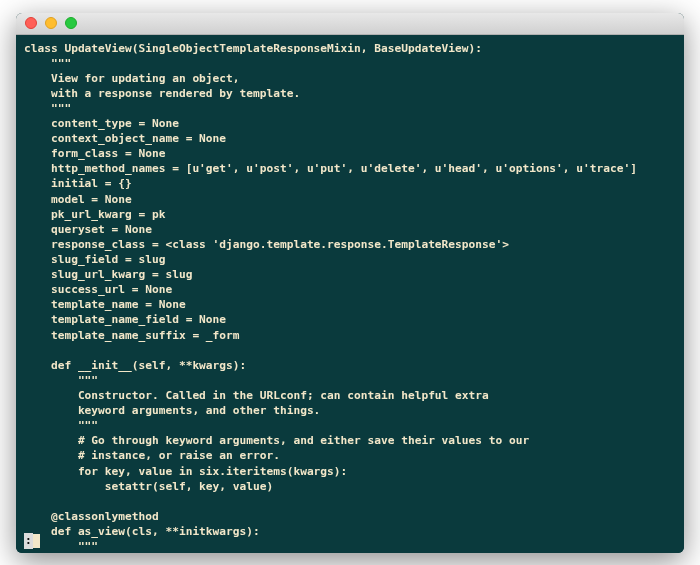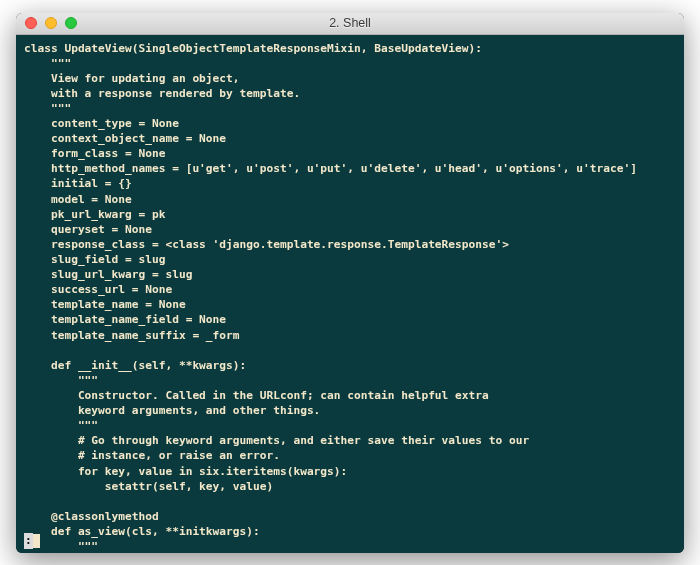--- a/index.html
+++ b/index.html
@@ -91,21 +91,20 @@
 </head>
 <body>
 
 <div class="window">
   <div class="titlebar">
     <div class="traffic-lights">
       <div class="light red"></div>
       <div class="light yellow"></div>
       <div class="light green"></div>
     </div>
-    <div class="title">2. Shell</div>
   </div>
   <div class="terminal">
     <div class="code" id="code">class UpdateView(SingleObjectTemplateResponseMixin, BaseUpdateView):
     """
     View for updating an object,
     with a response rendered by template.
     """
     content_type = None
     context_object_name = None
     form_class = None

